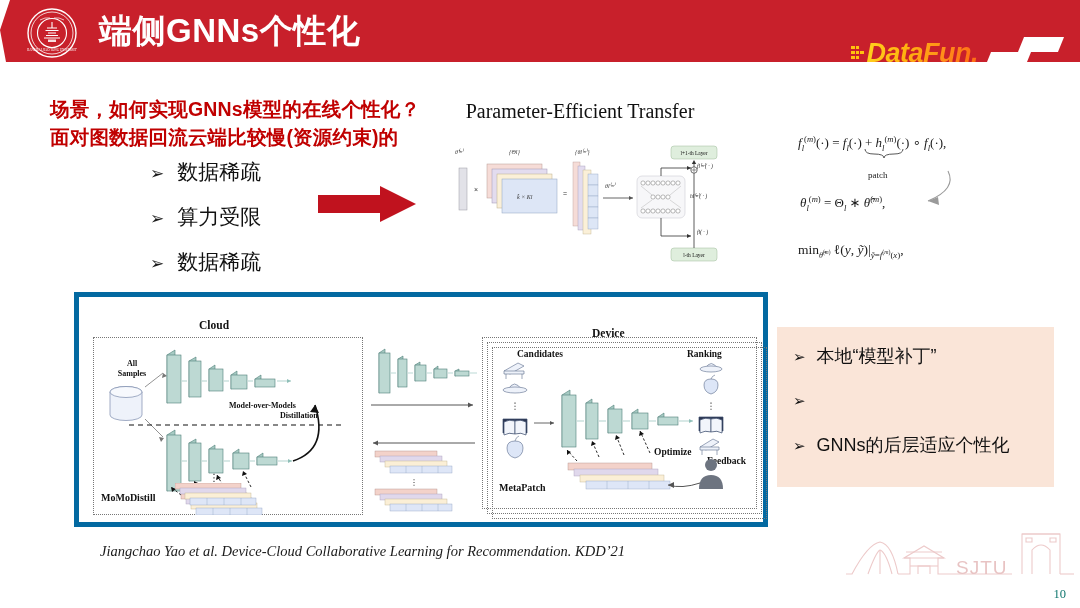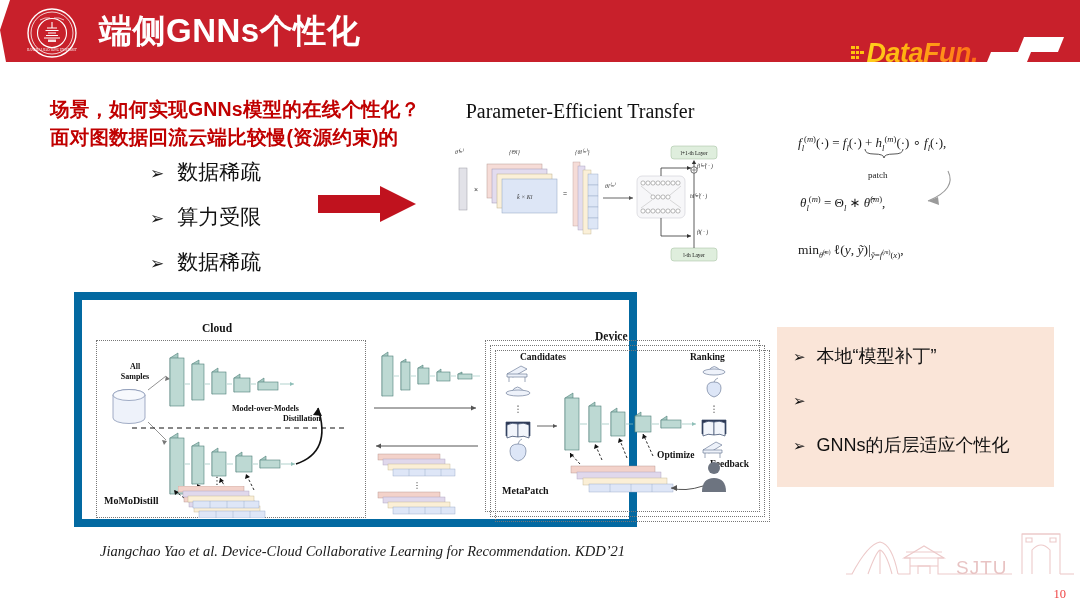--- a/index.html
+++ b/index.html
@@ -145,22 +145,22 @@
   .eq2 { left: 20px; top: 82px; font-size: 13px; }
   .eq3 { left: 18px; top: 130px; font-size: 13.5px; }
   .eq-patch { left: 88px; top: 58px; font-size: 9px; }
   sub, sup { font-size: 0.66em; }
   .it { font-style: italic; }
 
   
   .bigframe {
     position: absolute;
     left: 74px; top: 292px;
-    width: 563px; height: 235px;
-    border: 8px solid #0369a1;
+    width: 694px; height: 235px;
+    border: 5px solid #0369a1;
     background: #ffffff;
     box-sizing: border-box;
   }
   .panel-label {
     position: absolute;
     font-family: "Liberation Serif", serif;
     font-weight: bold;
     font-size: 11.5px;
     color: #111111;
     white-space: nowrap;
@@ -223,21 +223,21 @@
     position: absolute;
     left: 846px; top: 528px;
     width: 228px; height: 56px;
     opacity: 0.62;
   }
   .pageno {
     position: absolute;
     right: 14px; bottom: 6px;
     font-family: "Liberation Serif", serif;
     font-size: 12.5px;
-    color: #ef4444;
+    color: #0f766e;
   }
 </style>
 </head>
 <body>
 
 <div class="banner"></div>
 
 <svg class="seal" viewBox="0 0 50 50">
   <circle cx="25" cy="25" r="24" fill="none" stroke="#ffffff" stroke-width="1.4"></circle>
   <circle cx="25" cy="25" r="21" fill="none" stroke="#ffffff" stroke-width="0.8"></circle>

